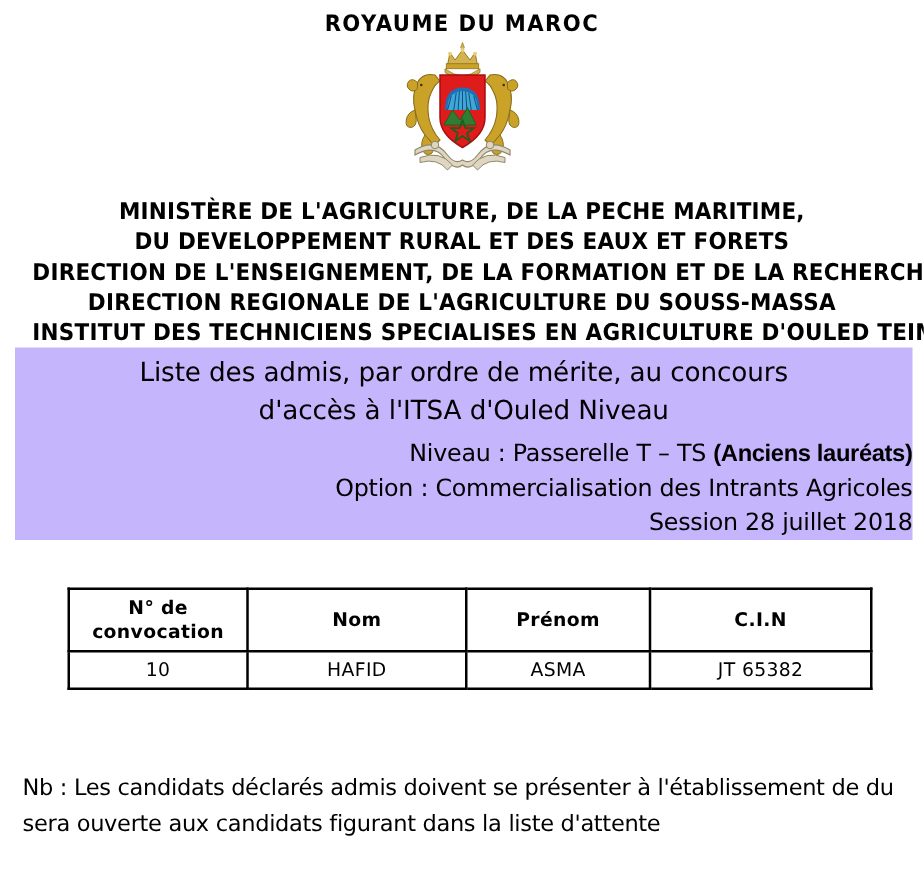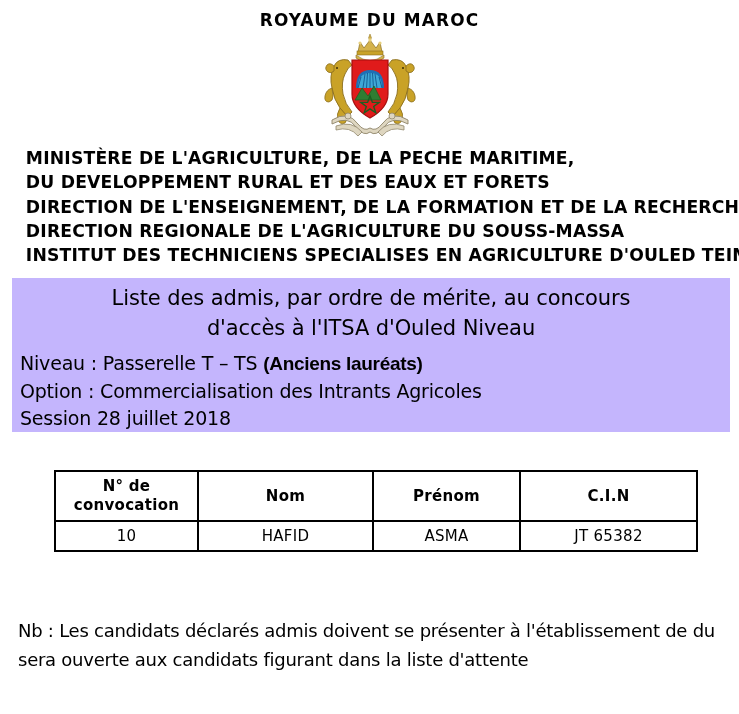--- a/index.html
+++ b/index.html
@@ -41,22 +41,22 @@
     display: flex;
     justify-content: center;
     align-items: flex-start;
     margin-top: 2px;
     height: 112px;
   }
   .emblem-wrap svg { display: block; }
 
   
   .ministry-block {
-    margin-top: 2px;
-    text-align: left;
+    margin-top: 14px;
+    text-align: center;
   }
   .ministry-line {
     font-family: "DejaVu Sans", sans-serif;
     font-weight: bold;
     font-size: 18.5px;
     line-height: 1.32;
     letter-spacing: 0.2px;
     white-space: nowrap;
     transform: scaleX(0.93);
   }
@@ -80,22 +80,23 @@
     text-align: center;
     font-family: "DejaVu Sans", sans-serif;
     font-size: 21px;
     line-height: 1.42;
     padding-top: 6px;
     letter-spacing: -0.1px;
   }
   .listing-title .t-line { display: block; }
 
   .detail-lines {
-    padding-left: 8px;
+    padding-left: 24px;
     padding-top: 6px;
+    text-align: right;
   }
   .detail-line {
     font-family: "DejaVu Sans", sans-serif;
     font-size: 19px;
     line-height: 1.42;
     white-space: nowrap;
     letter-spacing: -0.2px;
   }
   .detail-line .emph {
     font-family: "Liberation Sans", sans-serif;

